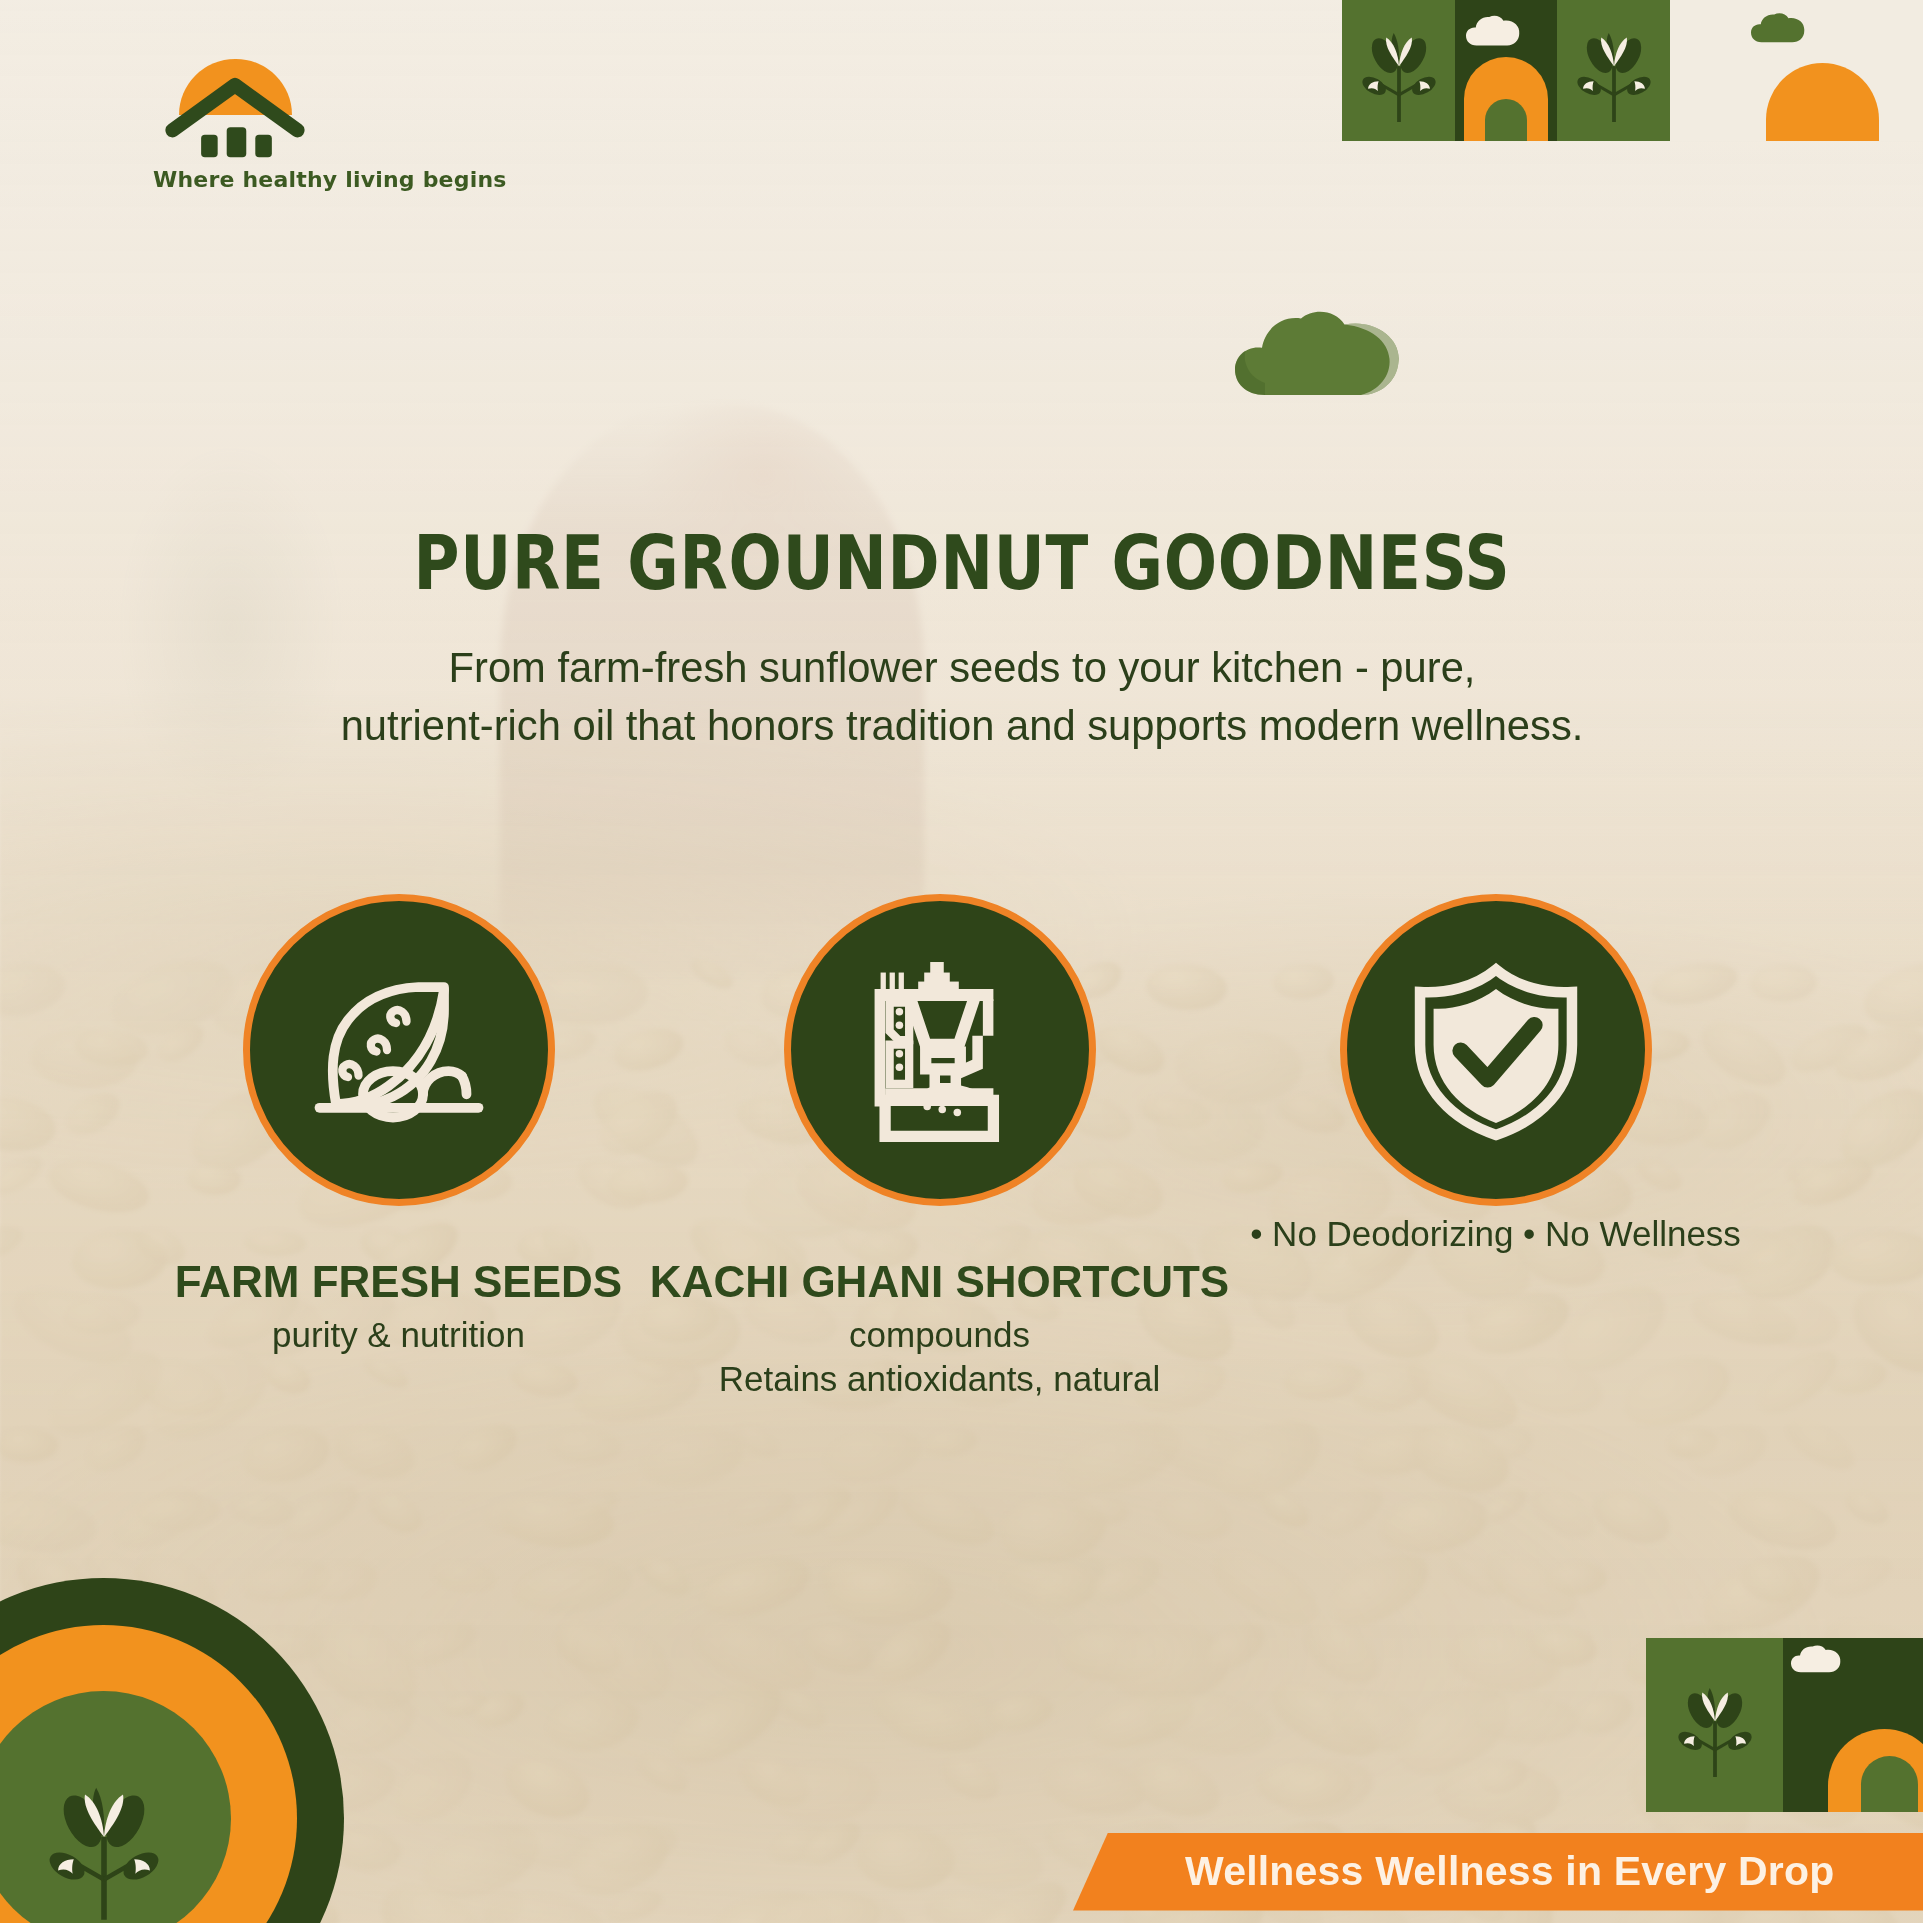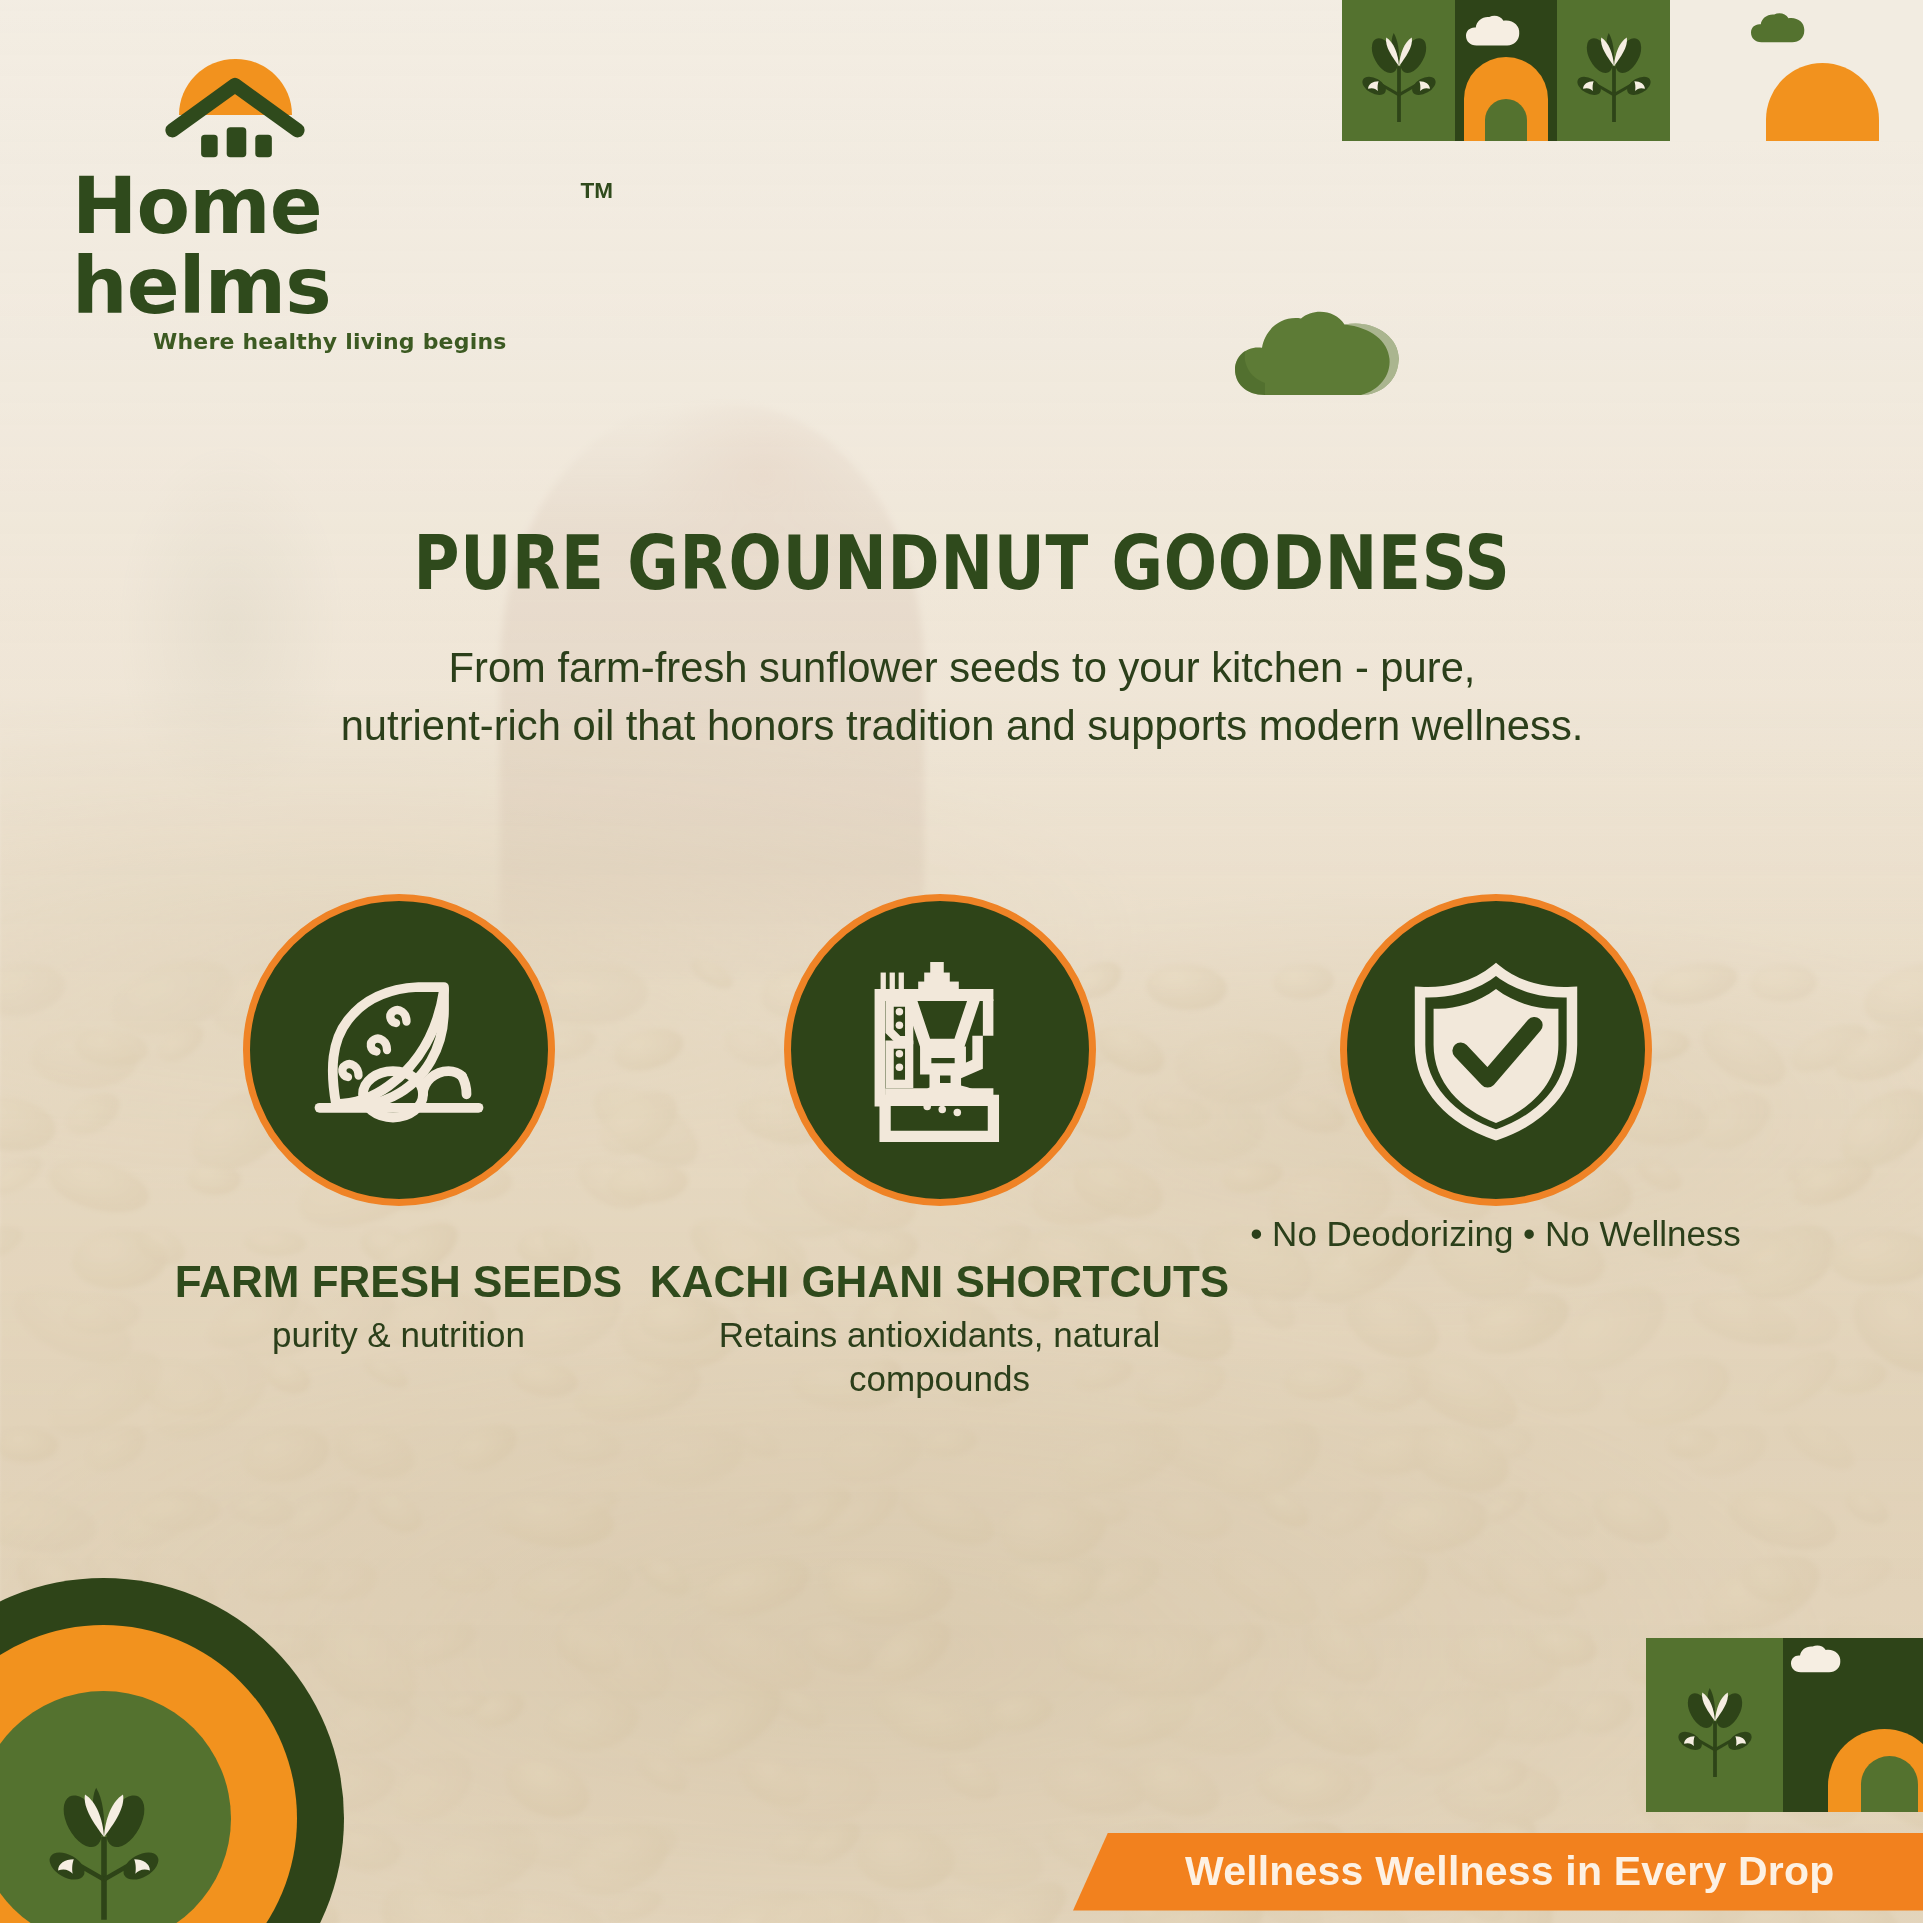--- a/index.html
+++ b/index.html
@@ -569,24 +569,20 @@
 <div id="logo">
   <div id="logo-mark">
     <div id="logo-sun"></div>
     <svg style="position:absolute; left:0; top:13.5px;" width="158" height="92" viewBox="0 0 210 122">
       <path d="M14 76 L97 16 L180 76" stroke="#2f4a1c" stroke-width="19" fill="none" stroke-linecap="round" stroke-linejoin="round"></path>
       <rect x="52" y="82" width="22" height="30" rx="5" fill="#2f4a1c"></rect>
       <rect x="86" y="72" width="26" height="40" rx="5" fill="#2f4a1c"></rect>
       <rect x="124" y="82" width="22" height="30" rx="5" fill="#2f4a1c"></rect>
     </svg>
   </div>
-  <div id="logo-wordmark">
-    <span id="logo-name">Home helms</span>
-    <span id="logo-tm">TM</span>
-  </div>
   <div id="logo-tagline">Where healthy living begins</div>
 </div>
 
 <div id="headline-block">
   <div id="headline">PURE GROUNDNUT GOODNESS</div>
   <div id="subhead">
     <div>From farm-fresh sunflower seeds to your kitchen - pure,</div>
     <div>nutrient-rich oil that honors tradition and supports modern wellness.</div>
   </div>
 </div>
@@ -645,22 +641,22 @@
             <circle cx="88" cy="194" r="5"></circle>
           <circle cx="108" cy="200" r="5"></circle>
             <circle cx="128" cy="204" r="5"></circle>
           <circle cx="148" cy="208" r="5"></circle>
           <path d="M110 180 C130 172 156 174 176 186" fill="none" stroke="#f2e8da" stroke-width="9"></path>
         </g>
       </svg>
     </div>
     <div class="feature-title">KACHI GHANI SHORTCUTS</div>
     <div class="feature-desc">
+      <div>compounds</div>
       <div>Retains antioxidants, natural</div>
-      <div>compounds</div>
     </div>
   </div>
 
   <div class="feature feature-3">
     <div class="circle">
       <svg width="188" height="188" viewBox="0 0 250 250">
         <path d="M125 18 C96 42 58 50 24 48 L24 118 C24 176 66 218 125 238 C184 218 226 176 226 118 L226 48 C192 50 154 42 125 18 Z" fill="none" stroke="#f2e8da" stroke-width="14"></path>
         <path d="M125 44 C99 64 65 72 42 70 L42 118 C42 168 78 204 125 222 C172 204 208 168 208 118 L208 70 C185 72 151 64 125 44 Z" fill="#f2e8da"></path>
         <path d="M78 126 L114 164 L176 92" fill="none" stroke="#2e4418" stroke-width="22" stroke-linecap="round" stroke-linejoin="round"></path>
       </svg>

